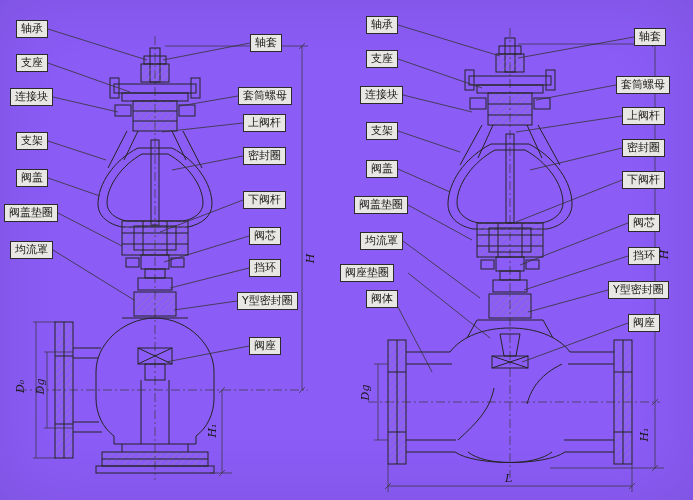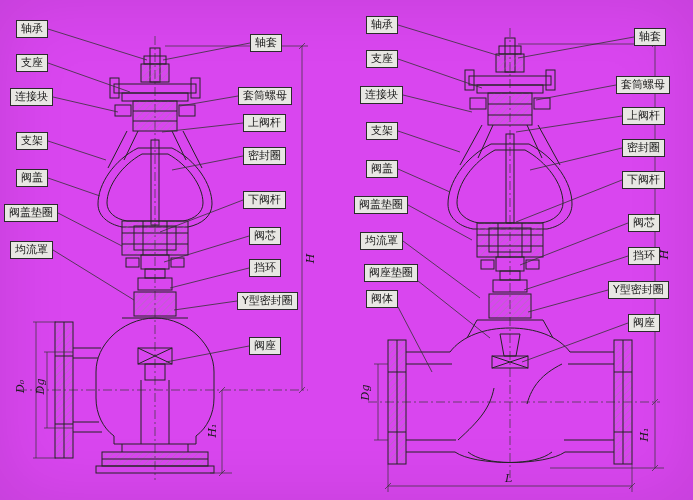--- a/index.html
+++ b/index.html
@@ -14,21 +14,21 @@
   .hf{fill:url(#hatch)}
   .pl{stroke:#8f8f8f;stroke-width:.7}
   .lbl{position:absolute;z-index:2;border:1px solid #2b2b2b;background:#e8e7e3;color:#1a1a1a;
        font-size:11px;line-height:14px;padding:1px 4px;white-space:nowrap}
   .dim{position:absolute;z-index:2;color:#1a1a1a;font:italic 11px "DejaVu Serif",serif;white-space:nowrap}
   .rot{transform:rotate(-90deg);transform-origin:center center}
 </style>
 </head>
 <body>
 
-<div class="stage" style="background-color: #d946ef;">
+<div class="stage" style="background-color: #8b5cf6;">
 
 <svg width="693" height="500" viewBox="0 0 693 500">
   <defs>
     <pattern id="hatch" width="5" height="5" patternUnits="userSpaceOnUse" patternTransform="rotate(45)">
       <line class="pl" x1="0" y1="0" x2="0" y2="5"></line>
     </pattern>
   </defs>
 
   <g>
     <line class="cl" x1="155" y1="36" x2="155" y2="480"></line>
@@ -263,21 +263,21 @@
   <div class="lbl" style="left:237px;top:292px">Y型密封圈</div>
   <div class="lbl" style="left:249px;top:337px">阀座</div>
 
   <div class="lbl" style="left:366px;top:16px">轴承</div>
   <div class="lbl" style="left:366px;top:50px">支座</div>
   <div class="lbl" style="left:360px;top:86px">连接块</div>
   <div class="lbl" style="left:366px;top:122px">支架</div>
   <div class="lbl" style="left:366px;top:160px">阀盖</div>
   <div class="lbl" style="left:354px;top:196px">阀盖垫圈</div>
   <div class="lbl" style="left:360px;top:232px">均流罩</div>
-  <div class="lbl" style="left:364px;top:264px">阀座垫圈</div>
+  <div class="lbl" style="left:340px;top:264px">阀座垫圈</div>
   <div class="lbl" style="left:366px;top:290px">阀体</div>
 
   <div class="lbl" style="left:634px;top:28px">轴套</div>
   <div class="lbl" style="left:616px;top:76px">套筒螺母</div>
   <div class="lbl" style="left:622px;top:107px">上阀杆</div>
   <div class="lbl" style="left:622px;top:139px">密封圈</div>
   <div class="lbl" style="left:622px;top:171px">下阀杆</div>
   <div class="lbl" style="left:628px;top:214px">阀芯</div>
   <div class="lbl" style="left:628px;top:247px">挡环</div>
   <div class="lbl" style="left:608px;top:281px">Y型密封圈</div>

